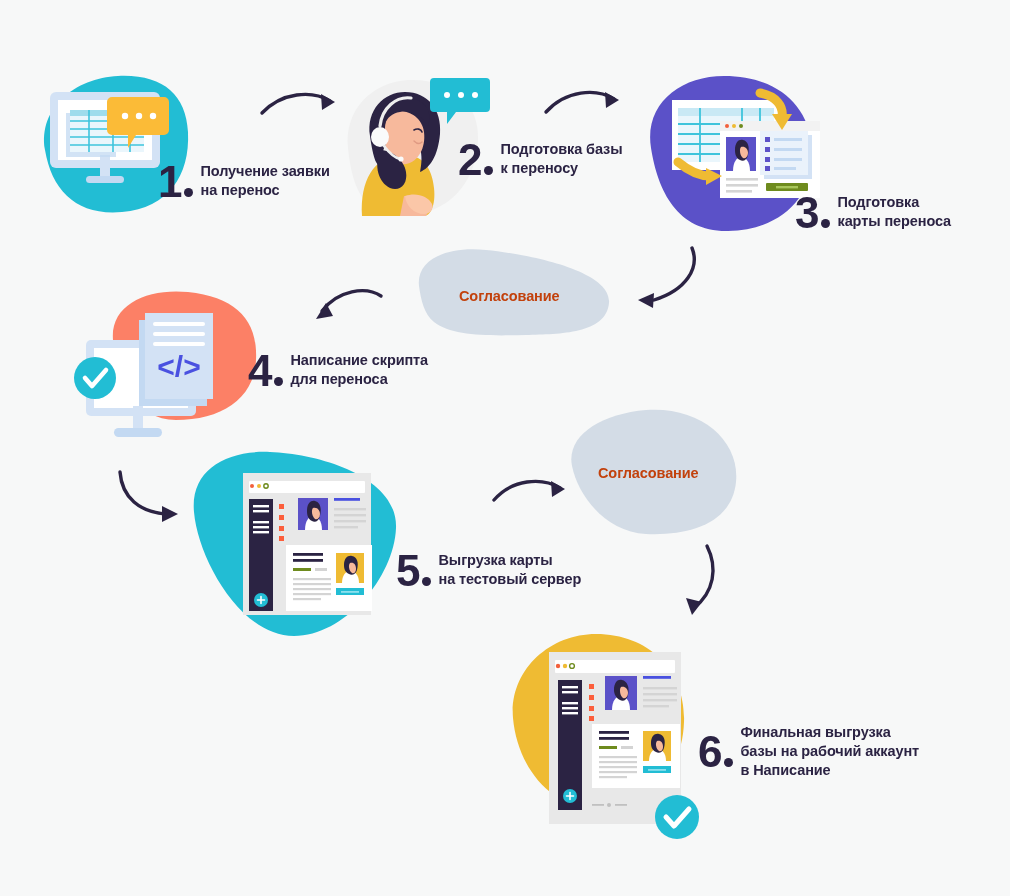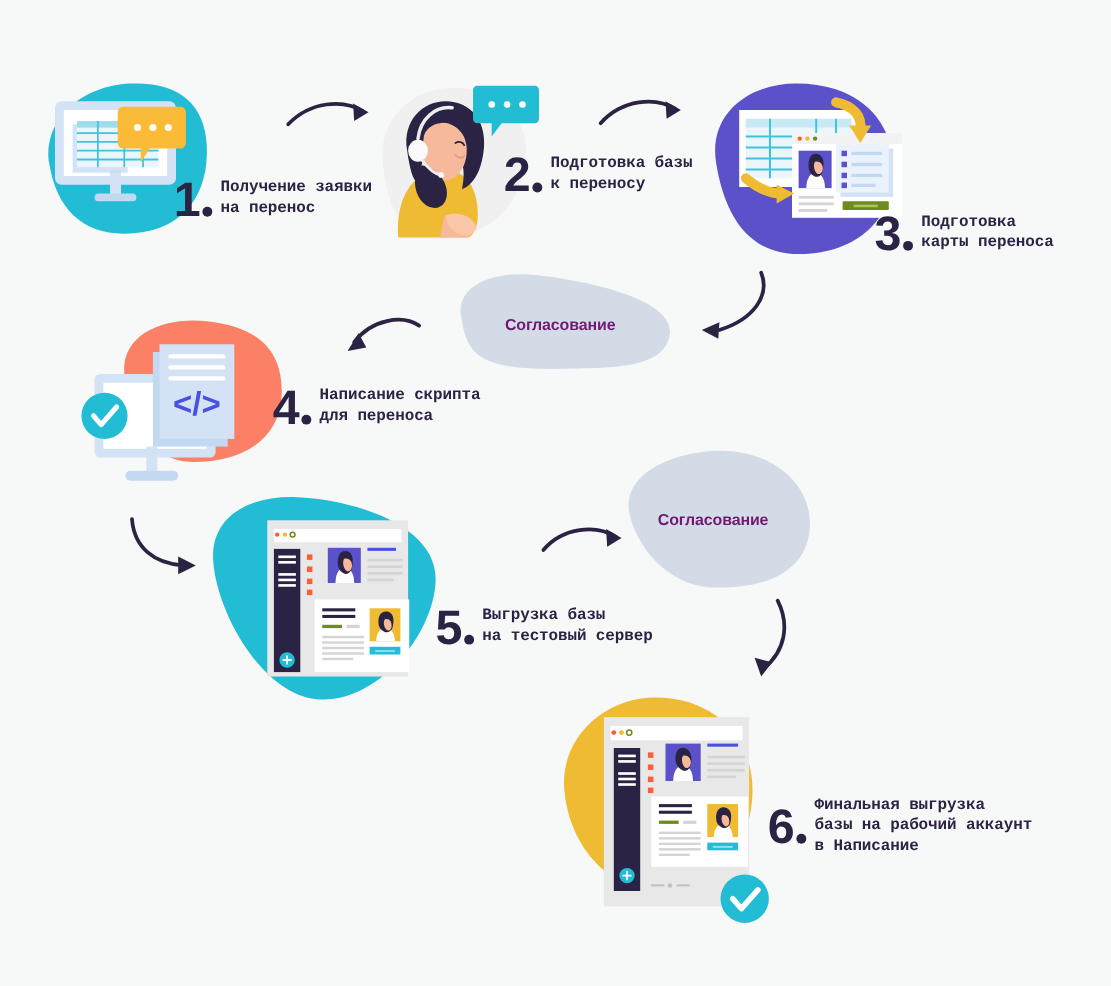--- a/index.html
+++ b/index.html
@@ -48,27 +48,26 @@
     margin-left: 3px;
     margin-bottom: 2px;
   }
   .step-text {
     font-size: 14.5px;
     font-weight: bold;
     color: #2B2343;
     line-height: 1.32;
     white-space: pre-line;
     letter-spacing: -0.1px;
-    font-family: Liberation Mono, monospace;
   }
   .approval-text {
     position: absolute;
     font-size: 14.5px;
     font-weight: bold;
-    color: #701a75;
+    color: #c2410c;
     letter-spacing: -0.1px;
   }
 </style>
 </head>
 <body>
 
 <div id="stage">
 
   <svg class="layer" viewBox="0 0 1010 896" xmlns="http://www.w3.org/2000/svg">
 
@@ -411,21 +410,21 @@
     </div>
     <div class="step-text">Написание скрипта
 для переноса</div>
   </div>
 
   <div class="step-label" style="left:396px; top:551px;">
     <div class="step-num">
       <span>5</span>
       <span class="step-dot"></span>
     </div>
-    <div class="step-text">Выгрузка базы
+    <div class="step-text">Выгрузка карты
 на тестовый сервер</div>
   </div>
 
   <div class="step-label" style="left:698px; top:723px;">
     <div class="step-num">
       <span>6</span>
       <span class="step-dot"></span>
     </div>
     <div class="step-text">Финальная выгрузка
 базы на рабочий аккаунт

